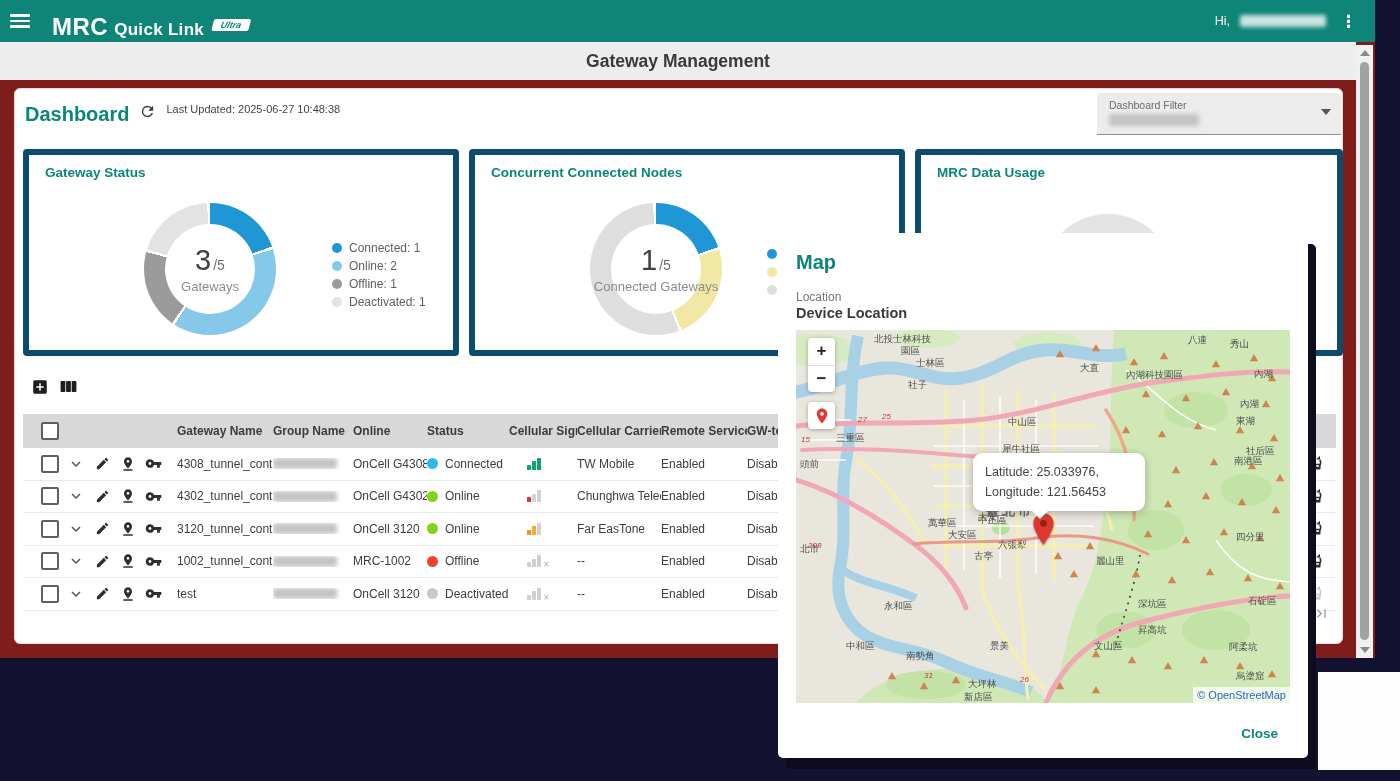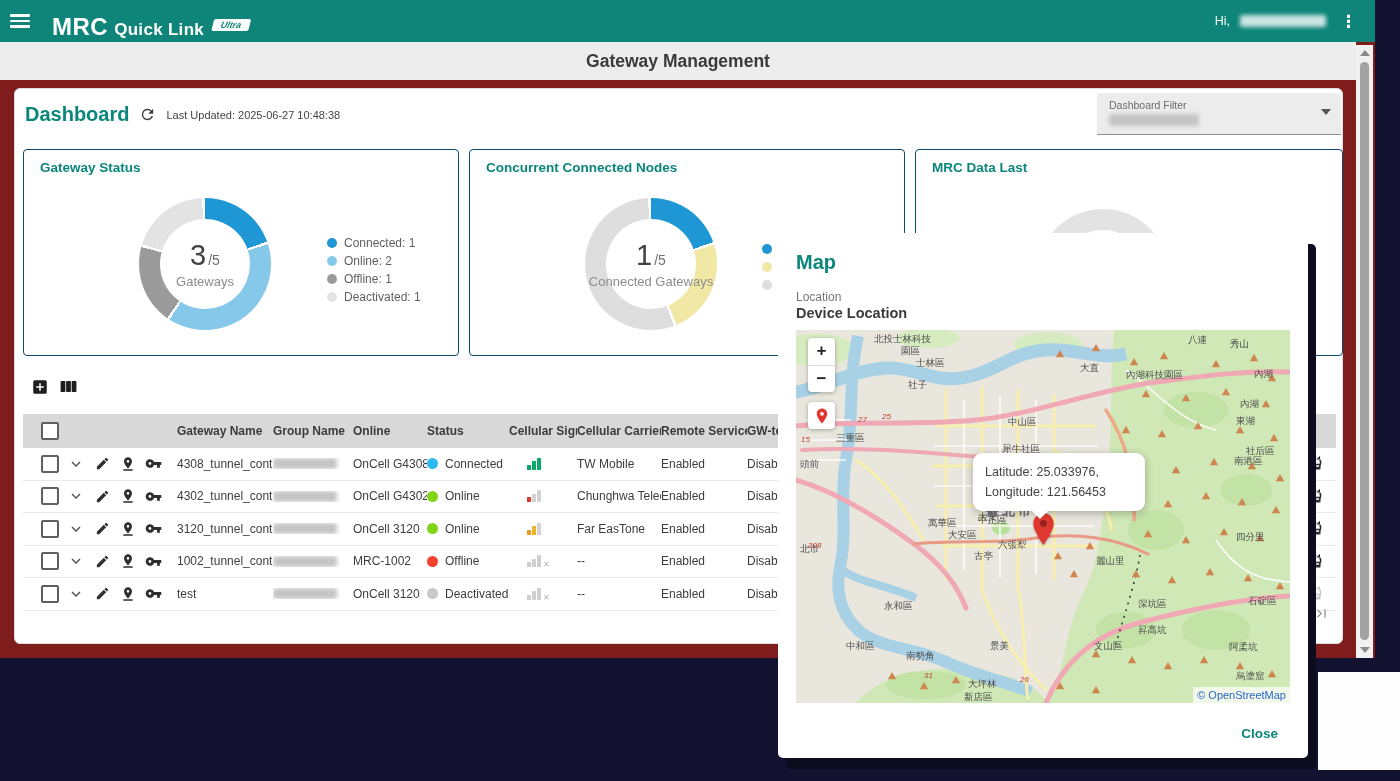--- a/index.html
+++ b/index.html
@@ -20,32 +20,32 @@
   .hi{font-size:12.5px;}
   .redact{background:#c4c4c4;border-radius:2px;filter:blur(2px);}
   .redact.light{background:rgba(255,255,255,.78);}
   .kebab{font-size:17px;font-weight:700;letter-spacing:0;cursor:pointer;padding:0 4px;}
 
   #titlebar{position:absolute;left:0;top:42px;width:1356px;height:38px;background:#ededed;
     display:flex;align-items:center;justify-content:center;font-size:17.5px;font-weight:700;color:#3a3a3a;}
 
   #panel{position:absolute;left:14px;top:88px;width:1329px;height:556px;background:#fff;border:1px solid #ddd;border-radius:6px;box-sizing:border-box;}
 
-  .dash-row{position:absolute;left:10px;top:14px;display:flex;align-items:center;gap:10px;}
+  .dash-row{position:absolute;left:10px;top:14px;display:flex;align-items:flex-start;gap:10px;}
   .dash-title{color:#0b867b;font-size:20px;font-weight:700;}
   .icon-btn{color:#3a3a3a;cursor:pointer;display:flex;align-items:center;}
   .last-upd{font-size:11px;color:#444;}
 
   .filter{position:absolute;left:1082px;top:4px;width:244px;height:41px;background:#ececec;
     border-bottom:1px solid #8f8f8f;border-radius:4px 4px 0 0;cursor:pointer;}
   .filter .flabel{position:absolute;left:12px;top:6px;font-size:10.5px;color:#6b6b6b;}
   .filter .fval{position:absolute;left:12px;top:21px;width:90px;height:12px;}
   .filter .caret{position:absolute;right:10px;top:16px;width:0;height:0;border-left:5px solid transparent;border-right:5px solid transparent;border-top:6px solid #555;}
 
-  .card{position:absolute;top:60px;height:207px;background:#fff;border:1px solid #0c4a6e;border-radius:4px;box-sizing:border-box;}
+  .card{position:absolute;top:60px;height:207px;background:#fff;border:6px solid #0c4a6e;border-radius:4px;box-sizing:border-box;}
   .card-title{position:absolute;left:16px;top:10px;font-size:13.5px;font-weight:700;color:#0b867b;}
   .donut{position:absolute;width:132px;height:132px;border-radius:50%;}
   .donut::after{content:"";position:absolute;inset:21px;background:#fff;border-radius:50%;}
   .donut-center{position:absolute;inset:0;display:flex;flex-direction:column;align-items:center;justify-content:center;z-index:2;}
   .dc-line{display:flex;align-items:baseline;gap:2px;}
   .dc-big{font-size:29px;color:#424242;}
   .dc-small{font-size:14px;color:#6e6e6e;}
   .dc-label{font-size:13px;color:#8c8c8c;margin-top:2px;}
   .legend{position:absolute;display:flex;flex-direction:column;gap:4px;}
   .legend-item{display:flex;align-items:center;gap:7px;}
@@ -214,21 +214,21 @@
 
             <div class="legend-item">
               <span class="legend-dot" style="background: rgb(222, 222, 222);"></span>
               <span class="legend-label">F</span>
             </div>
 
         </div>
       </div>
 
       <div class="card" style="left:900px;width:428px;">
-        <div class="card-title">MRC Data Last</div>
+        <div class="card-title">MRC Data Usage</div>
         <div class="donut" style="left: 121px; top: 59px; background: conic-gradient(rgb(227, 227, 227) 0deg, rgb(227, 227, 227) 360deg);"></div>
       </div>
 
       <div class="toolbar">
         <span class="icon-btn" style="color:#1e1e1e;">
           <svg width="18" height="18" viewBox="0 0 24 24" fill="currentColor">
               <path d="M19 3H5a2 2 0 0 0-2 2v14a2 2 0 0 0 2 2h14a2 2 0 0 0 2-2V5a2 2 0 0 0-2-2zm-2 10h-4v4h-2v-4H7v-2h4V7h2v4h4v2z"></path>
             </svg>
         </span>
         <span class="icon-btn" style="color:#1e1e1e;">

